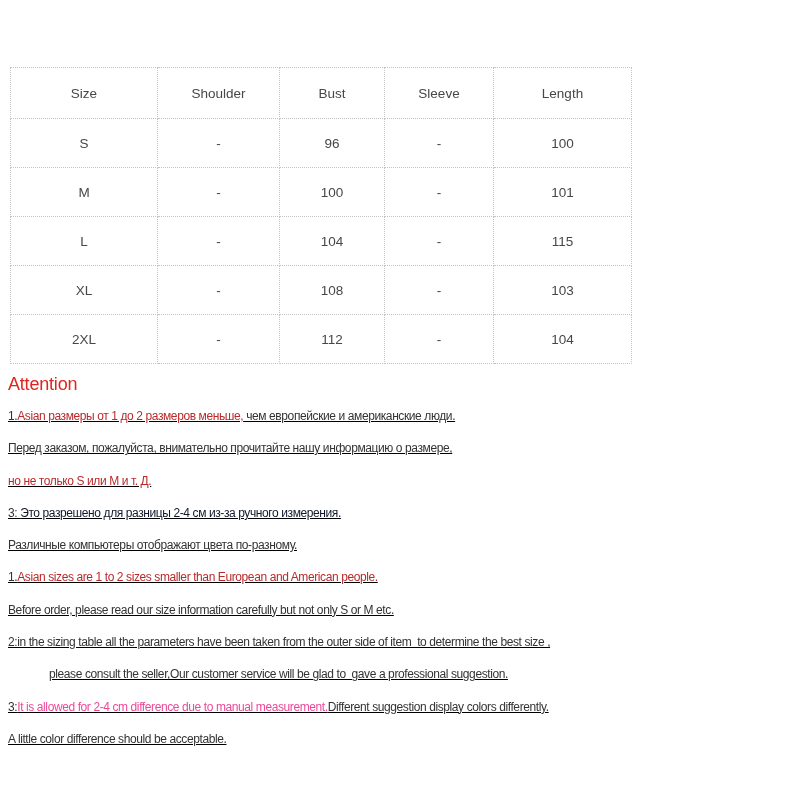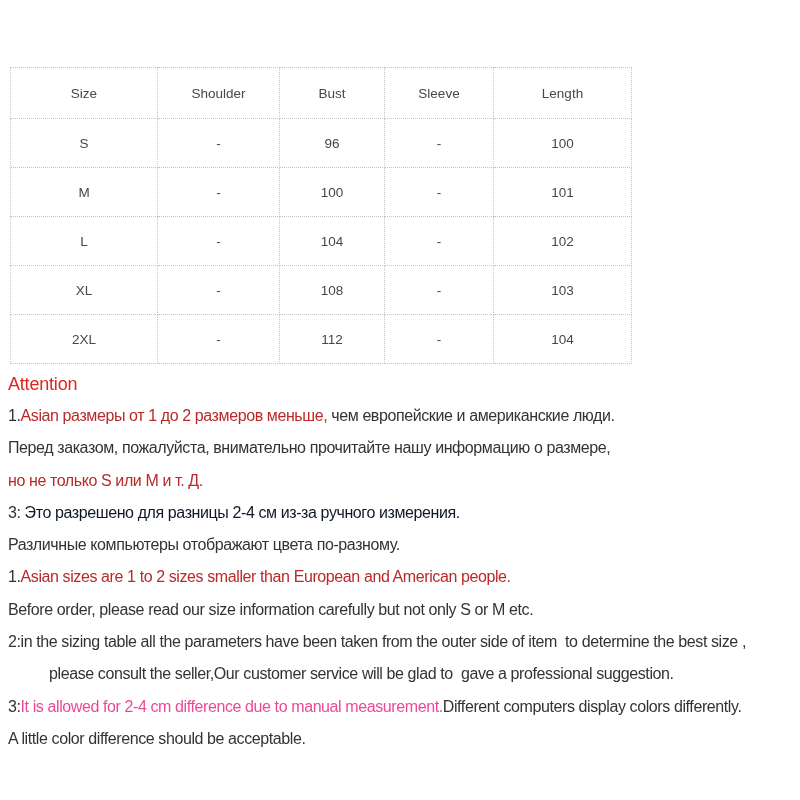--- a/index.html
+++ b/index.html
@@ -46,23 +46,24 @@
     letter-spacing: -0.2px;
   }
   .attention-lines {
     position: absolute;
     left: 8px;
     top: 400px;
     width: 792px;
   }
   .attn-line {
     line-height: 32.3px;
-    font-size: 16px;
+    font-size: 12px;
     letter-spacing: -0.4px;
     white-space: pre;
+    text-decoration: underline;
   }
   .attn-line span { white-space: pre; }
 </style>
 </head>
 <body>
 
 <div class="size-table-wrap">
   <table class="size-table">
     <thead>
       <tr>
@@ -86,21 +87,21 @@
           <td>-</td>
           <td>100</td>
           <td>-</td>
           <td>101</td>
         </tr>
         <tr>
           <td>L</td>
           <td>-</td>
           <td>104</td>
           <td>-</td>
-          <td>102</td>
+          <td>115</td>
         </tr>
         <tr>
           <td>XL</td>
           <td>-</td>
           <td>108</td>
           <td>-</td>
           <td>103</td>
         </tr>
         <tr>
           <td>2XL</td>
@@ -118,15 +119,15 @@
 <div class="attention-lines">
     <div class="attn-line"><span style="color: rgb(51, 51, 51);">1.</span><span style="color: rgb(185, 41, 42);">Asian размеры от 1 до 2 размеров меньше,</span><span style="color: rgb(51, 51, 51);"> чем европейские и американские люди.</span></div>
     <div class="attn-line"><span style="color: rgb(51, 51, 51);">Перед заказом, пожалуйста, внимательно прочитайте нашу информацию о размере,</span></div>
     <div class="attn-line"><span style="color: rgb(185, 41, 42);">но не только S или M и т. Д.</span></div>
     <div class="attn-line"><span style="color: rgb(51, 51, 51);">3: </span><span style="color: #0f172a;">Это разрешено для разницы 2-4 см из-за ручного измерения.</span></div>
     <div class="attn-line"><span style="color: rgb(51, 51, 51);">Различные компьютеры отображают цвета по-разному.</span></div>
     <div class="attn-line"><span style="color: rgb(51, 51, 51);">1.</span><span style="color: rgb(185, 41, 42);">Asian sizes are 1 to 2 sizes smaller than European and American people.</span></div>
     <div class="attn-line"><span style="color: rgb(51, 51, 51);">Before order, please read our size information carefully but not only S or M etc.</span></div>
     <div class="attn-line"><span style="color: rgb(51, 51, 51);">2:in the sizing table all the parameters have been taken from the outer side of item  to determine the best size ,</span></div>
     <div class="attn-line"><span style="color: rgb(51, 51, 51); margin-left: 41px;">please consult the seller,Our customer service will be glad to  gave a professional suggestion.</span></div>
-    <div class="attn-line"><span style="color: rgb(51, 51, 51);">3:</span><span style="color: #ec4899;">It is allowed for 2-4 cm difference due to manual measurement.</span><span style="color: rgb(51, 51, 51);">Different computers display colors differently.</span></div>
+    <div class="attn-line"><span style="color: rgb(51, 51, 51);">3:</span><span style="color: #ec4899;">It is allowed for 2-4 cm difference due to manual measurement.</span><span style="color: rgb(51, 51, 51);">Different suggestion display colors differently.</span></div>
     <div class="attn-line"><span style="color: rgb(51, 51, 51);">A little color difference should be acceptable.</span></div>
   </div>
 
 </body></html>

